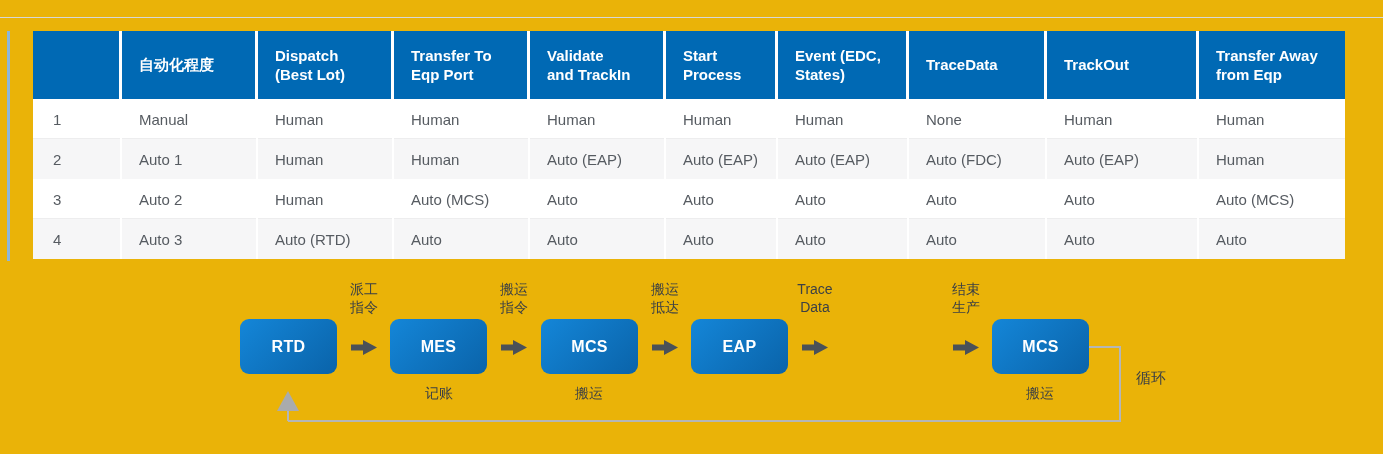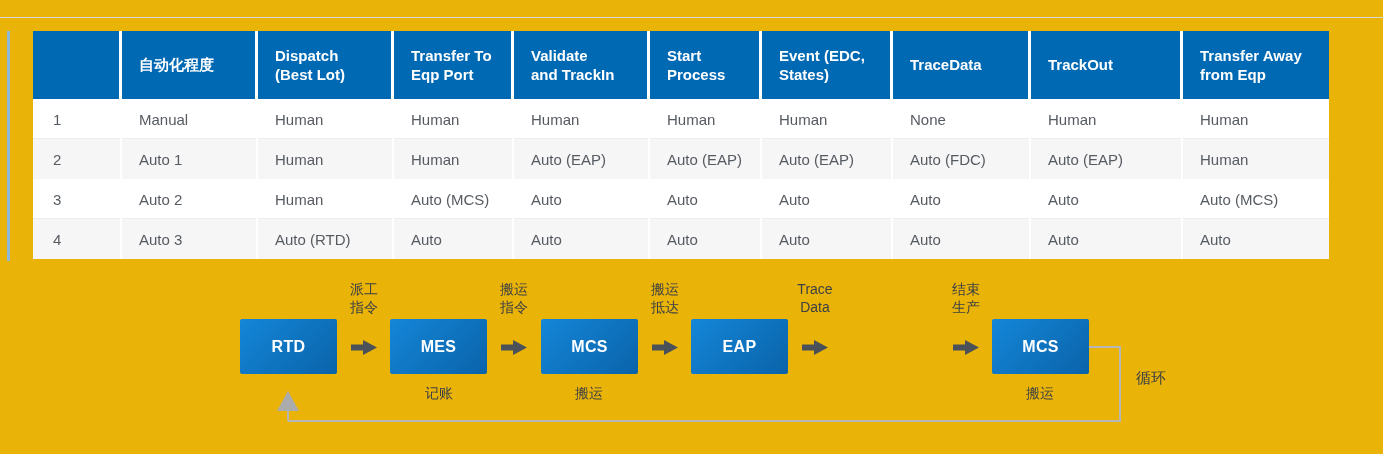--- a/index.html
+++ b/index.html
@@ -20,29 +20,29 @@
   }
   .hcell:last-child { border-right:none; }
   .bcell {
     color:#565b61; font-size:15px; display:flex; align-items:center;
     padding-left:17px; border-right:2px solid #ffffff; white-space:pre-line;
   }
   .bcell:last-child { border-right:none; }
   .trow.odd  .bcell { background:#ffffff; box-shadow: inset 0 -1px 0 #ededee; }
   .trow.even .bcell { background:#f6f6f7; }
   .c0 { width:89px;  padding-left:20px; }
-  .c1 { width:136px; } .c2 { width:136px; } .c3 { width:120px; }
+  .c1 { width:136px; } .c2 { width:136px; } .c3 { width:136px; }
   .c4 { width:136px; } .c5 { width:112px; } .c6 { width:131px; }
   .c7 { width:138px; } .c8 { width:152px; } .c9 { width:146px; }
 
   
   .fnode {
     position:absolute; width:97px; height:55px; top:319px;
     background:linear-gradient(135deg,#1486d8 0%,#0a63a9 100%);
-    border-radius:2px; color:#fff; font-size:16px; font-weight:700;
+    border-radius:9px; color:#fff; font-size:16px; font-weight:700;
     display:flex; align-items:center; justify-content:center; letter-spacing:0.3px;
   }
   .fstep { position:absolute; top:340px; width:26px; height:15px; }
   .alabel {
     position:absolute; top:280px; width:80px; text-align:center;
     font-size:14px; line-height:1.32; color:#3c4045; white-space:pre-line;
   }
   .sublabel {
     position:absolute; top:385px; width:80px; text-align:center;
     font-size:14px; color:#3c4045;

